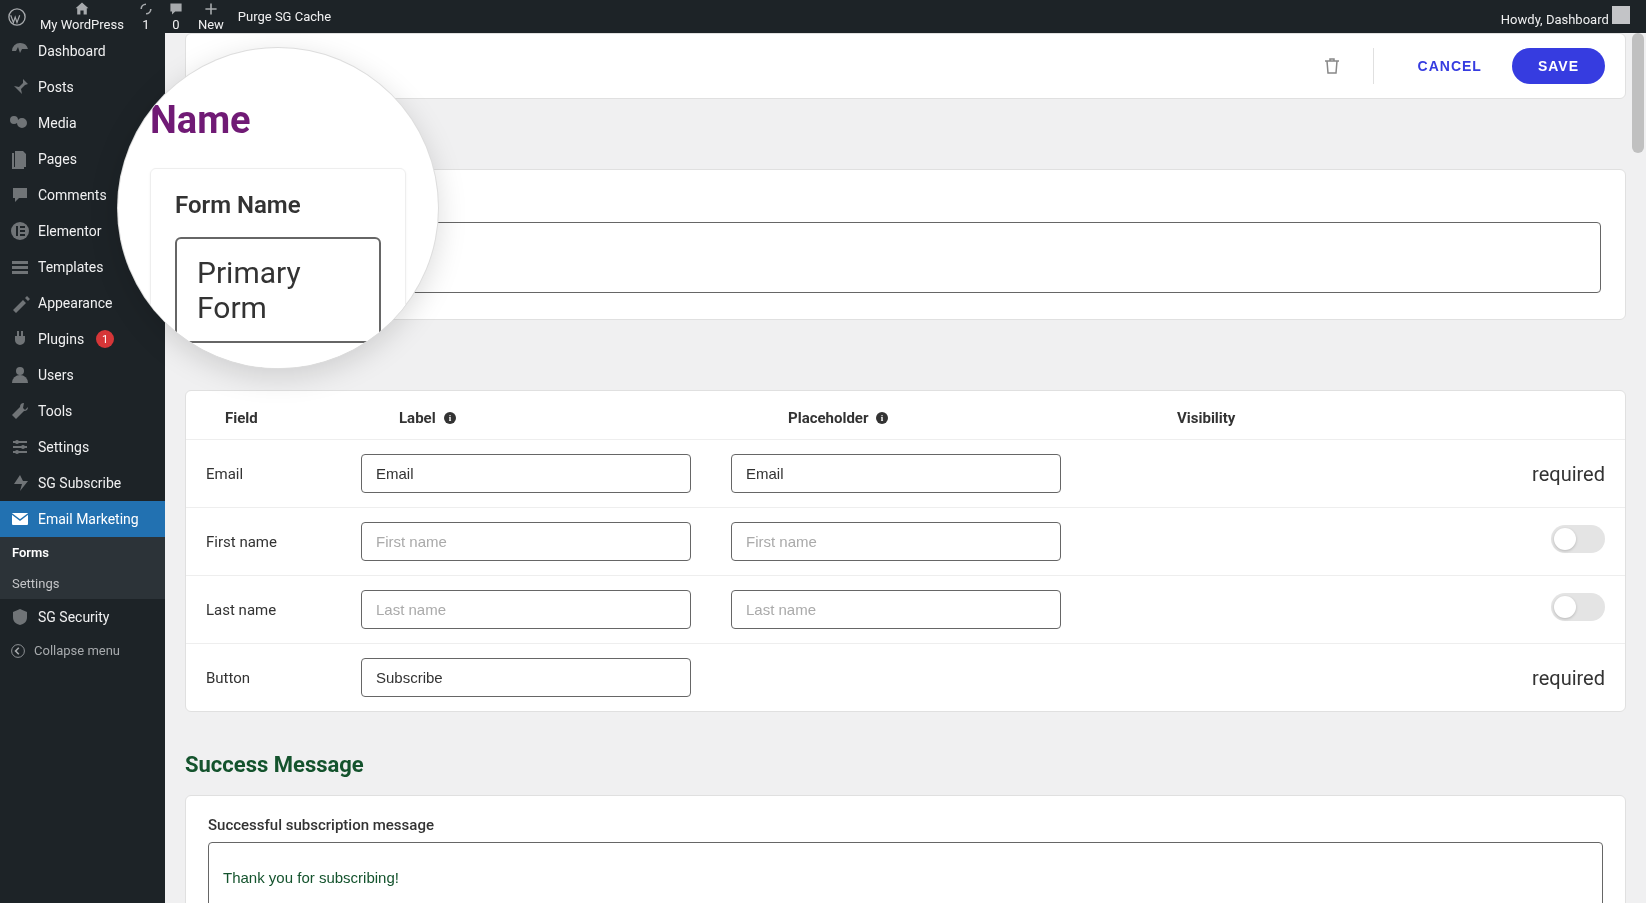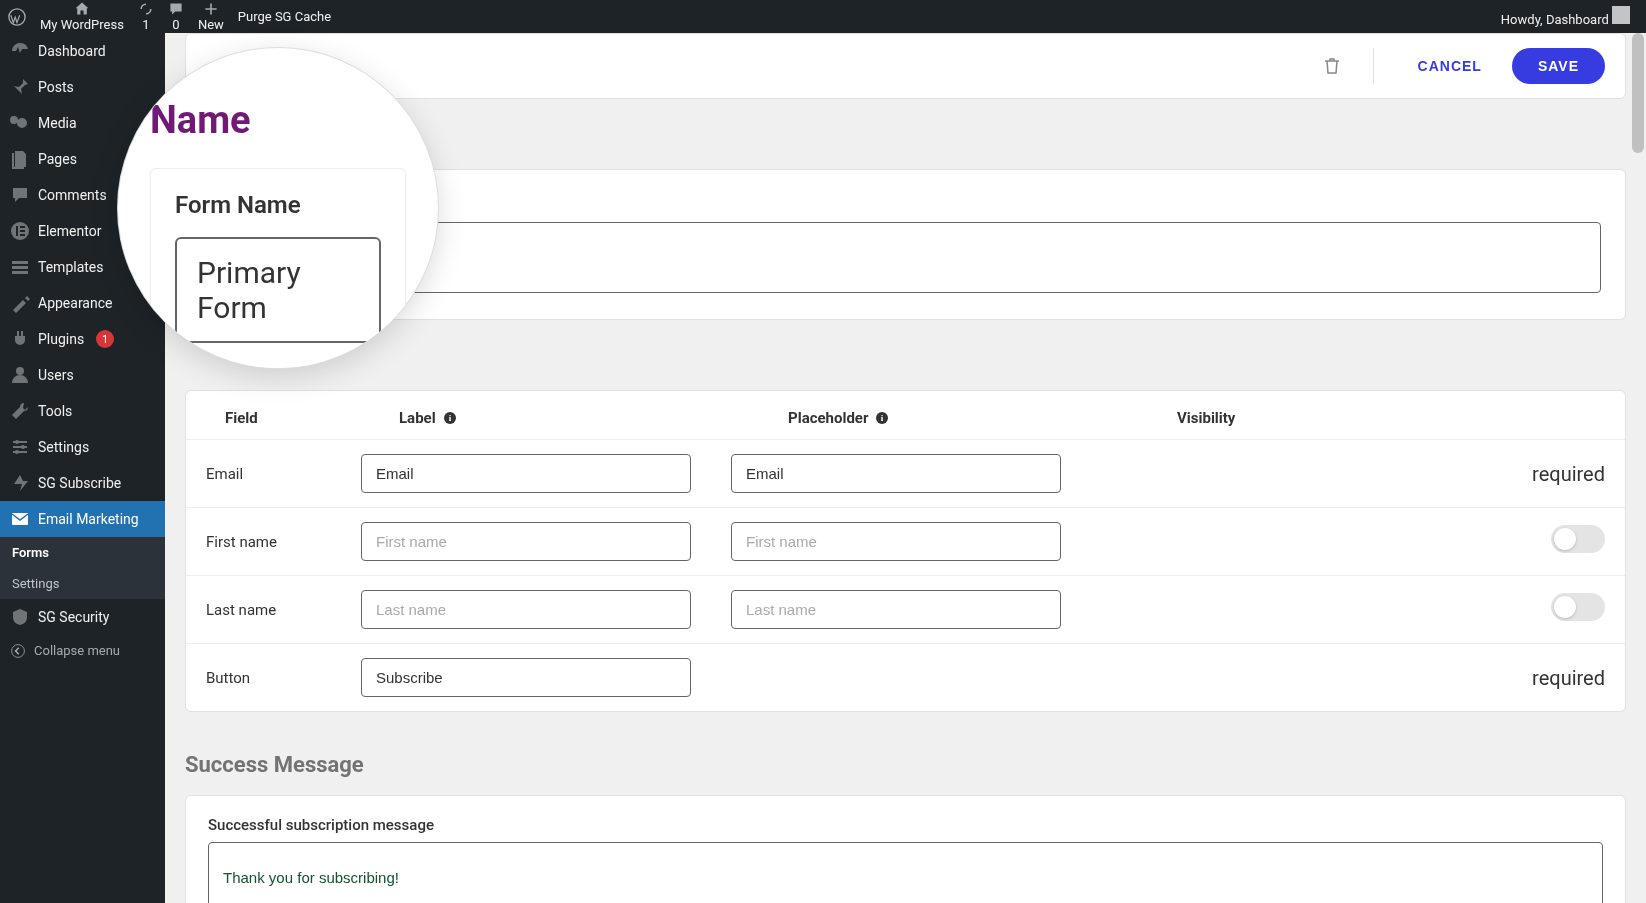--- a/index.html
+++ b/index.html
@@ -197,21 +197,21 @@
   position: absolute;
   width: 22px; height: 22px;
   background: #fff;
   border-radius: 50%;
   top: 3px; left: 3px;
   box-shadow: 0 1px 3px rgba(0,0,0,0.2);
 }
 
 
 .success-section { margin-top: 40px; }
-.success-title { font-size: 22px; font-weight: 700; color: #737373; margin-bottom: 18px; }
+.success-title { font-size: 22px; font-weight: 700; color: #14532d; margin-bottom: 18px; }
 .success-card {
   background: #fff;
   border: 1px solid #e0e0e0;
   border-radius: 6px;
   padding: 20px 22px;
 }
 
 
 .lens {
   position: absolute;

